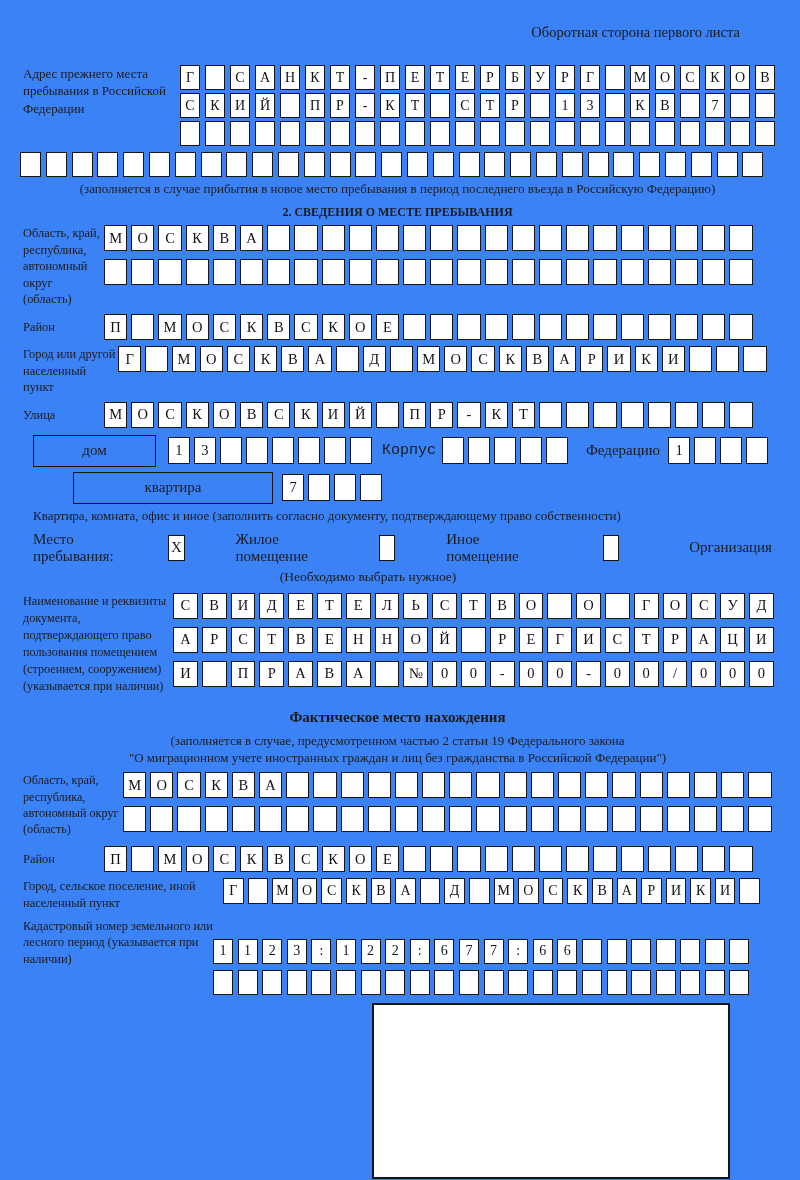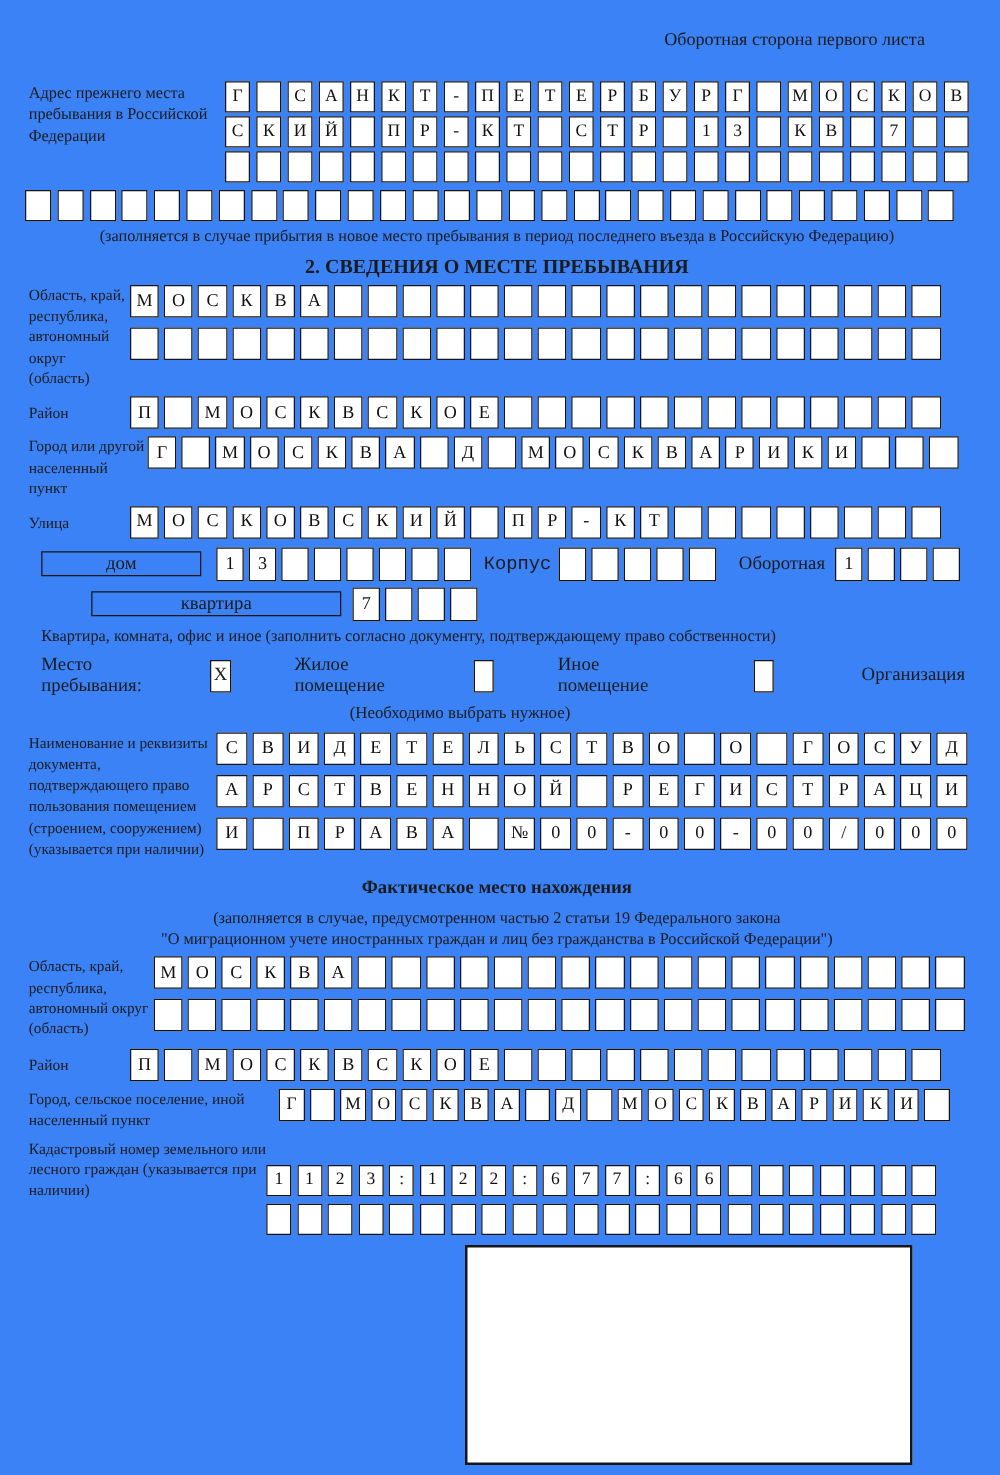--- a/index.html
+++ b/index.html
@@ -35,33 +35,33 @@
   .s1 .cell{width:20px;height:25px;margin-right:5px;font-size:14px;}
   .sfull .cell{width:21px;height:25px;margin-right:4.8px;font-size:14px;}
   .s2 .cell{width:23.2px;height:26px;margin-right:4px;font-size:14.5px;}
   .sdoc .cell{width:24.8px;height:26px;margin-right:4px;font-size:14.5px;}
   .scad .cell{width:20px;height:25px;margin-right:4.6px;font-size:14px;}
   .scity2 .cell{width:20.6px;height:26px;margin-right:4px;font-size:14px;}
   .shouse .cell{width:22px;height:27px;margin-right:4px;font-size:14.5px;}
 
   .caption{font-size:13px;text-align:center;margin-top:4px;}
   .caption-left{font-size:13px;margin-top:4px;margin-left:10px;}
-  .h-bold{font-size:16px;font-weight:bold;text-align:center;}
+  .h-bold{font-size:12px;font-weight:bold;text-align:center;}
 
   .mt{margin-top:6px;}
   .rowgap3 > .cellrow{margin-bottom:3px;}
   .rowgap8 > .cellrow{margin-bottom:8px;}
   .rowgap6 > .cellrow{margin-bottom:6px;}
 
   .vcent{line-height:26px;}
 
   .namedbox{
     box-sizing:border-box;
     border:1.6px solid #161616;
-    height:20px;
+    height:32px;
     display:flex;align-items:center;justify-content:center;
     font-size:15px;
   }
   .inline-lbl{font-size:15px;line-height:27px;white-space:nowrap;}
 
   .stayrow{display:flex;align-items:center;font-size:15px;margin-left:10px;gap:42px;}
   .checkbox{
     box-sizing:border-box;
     border:1.6px solid #161616;
     width:23px;height:26px;
@@ -364,21 +364,21 @@
         <span class="cell"></span>
       </div>
     <span class="inline-lbl" style="margin-left:6px;margin-right:6px;font-family:Liberation Mono, monospace;">Корпус</span>
     <div class="cellrow shouse">
         <span class="cell"></span>
         <span class="cell"></span>
         <span class="cell"></span>
         <span class="cell"></span>
         <span class="cell"></span>
       </div>
-    <span class="inline-lbl" style="margin-left:14px;margin-right:8px;">Оборотная</span>
+    <span class="inline-lbl" style="margin-left:14px;margin-right:8px;">Федерацию</span>
     <div class="cellrow shouse">
         <span class="cell">1</span>
         <span class="cell"></span>
         <span class="cell"></span>
         <span class="cell"></span>
       </div>
   </div>
 
   <div class="frow" style="margin-top:5px;margin-left:10px;align-items:center;padding-left:40px;">
     <div class="namedbox" style="width:200px;">
@@ -593,21 +593,21 @@
         <span class="cell">А</span>
         <span class="cell">Р</span>
         <span class="cell">И</span>
         <span class="cell">К</span>
         <span class="cell">И</span>
         <span class="cell"></span>
       </div>
   </div>
 
   <div class="frow mt">
-    <div class="flabel" style="flex:0 0 190px;">Кадастровый номер земельного или лесного граждан (указывается при наличии)</div>
+    <div class="flabel" style="flex:0 0 190px;">Кадастровый номер земельного или лесного период (указывается при наличии)</div>
     <div class="cellrows rowgap6" style="margin-top:21px;">
       <div class="cellrow scad">
           <span class="cell">1</span>
           <span class="cell">1</span>
           <span class="cell">2</span>
           <span class="cell">3</span>
           <span class="cell">:</span>
           <span class="cell">1</span>
           <span class="cell">2</span>
           <span class="cell">2</span>

